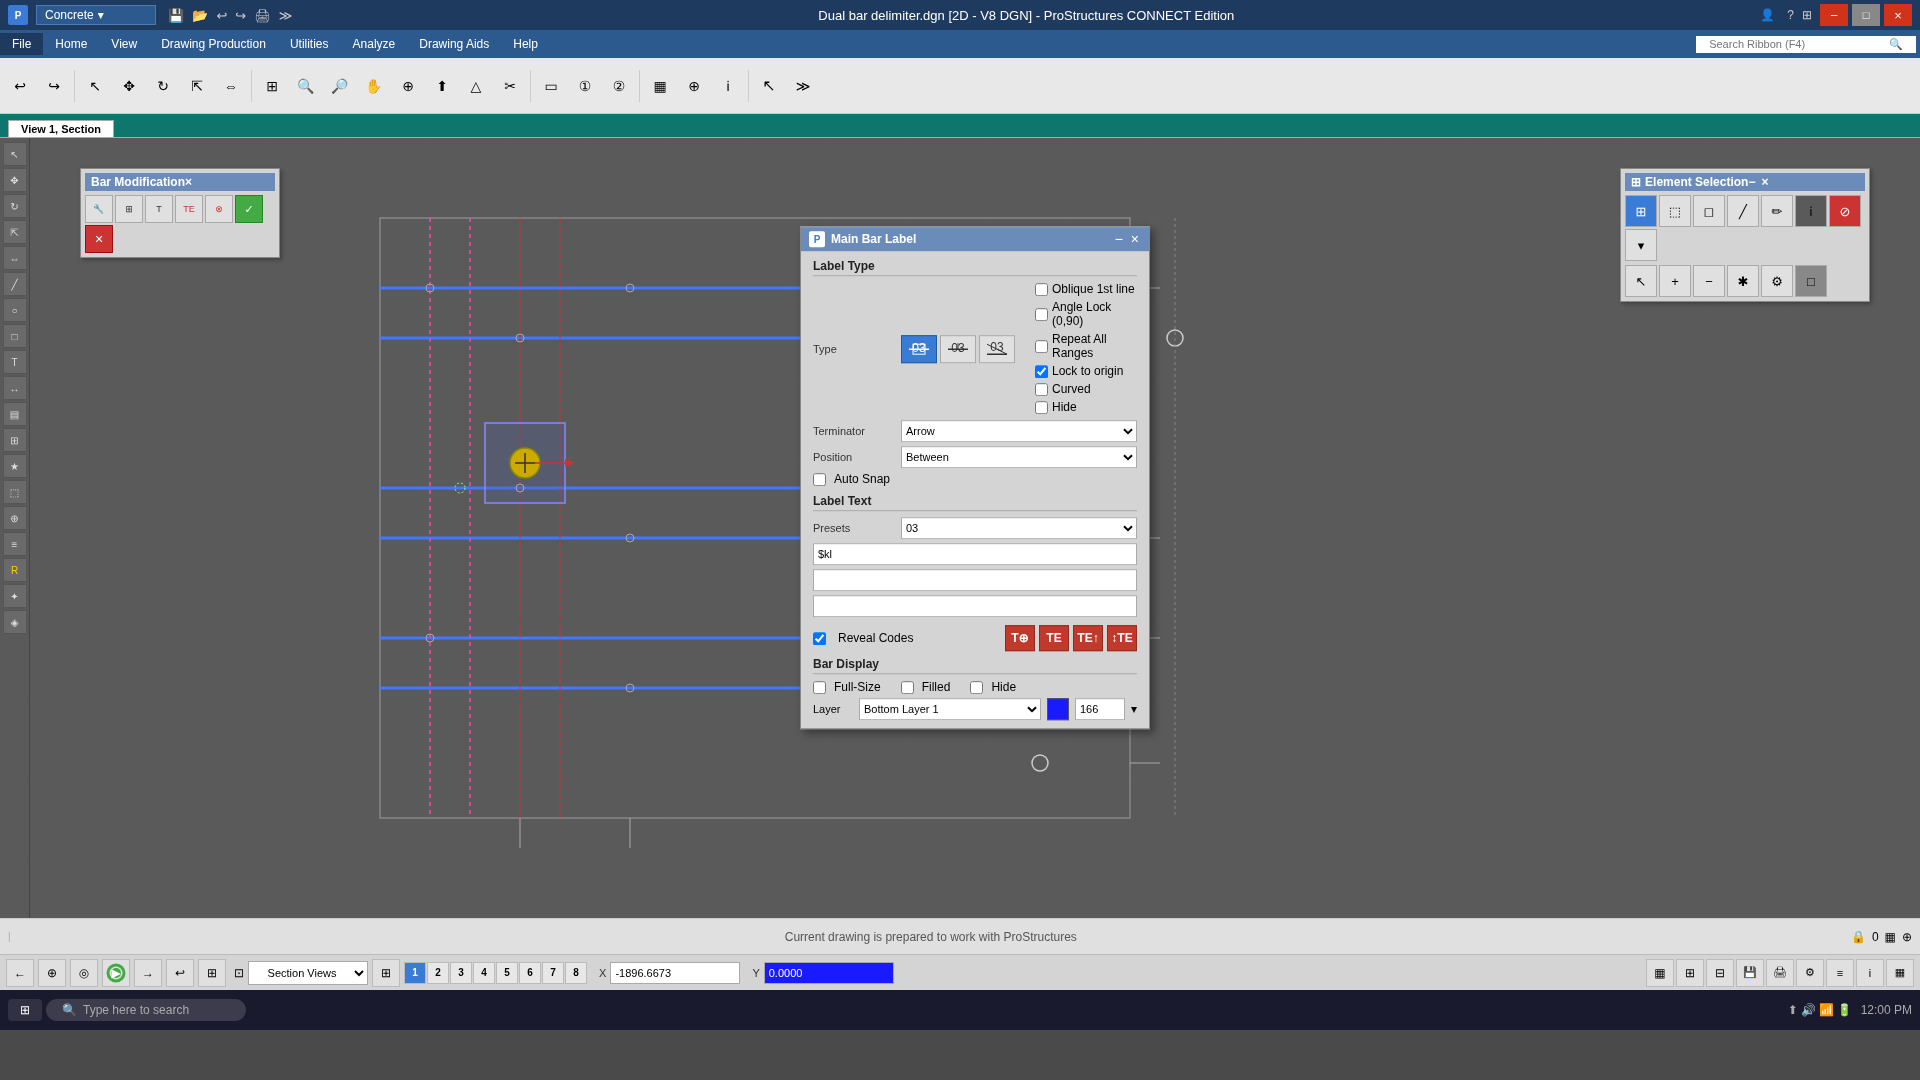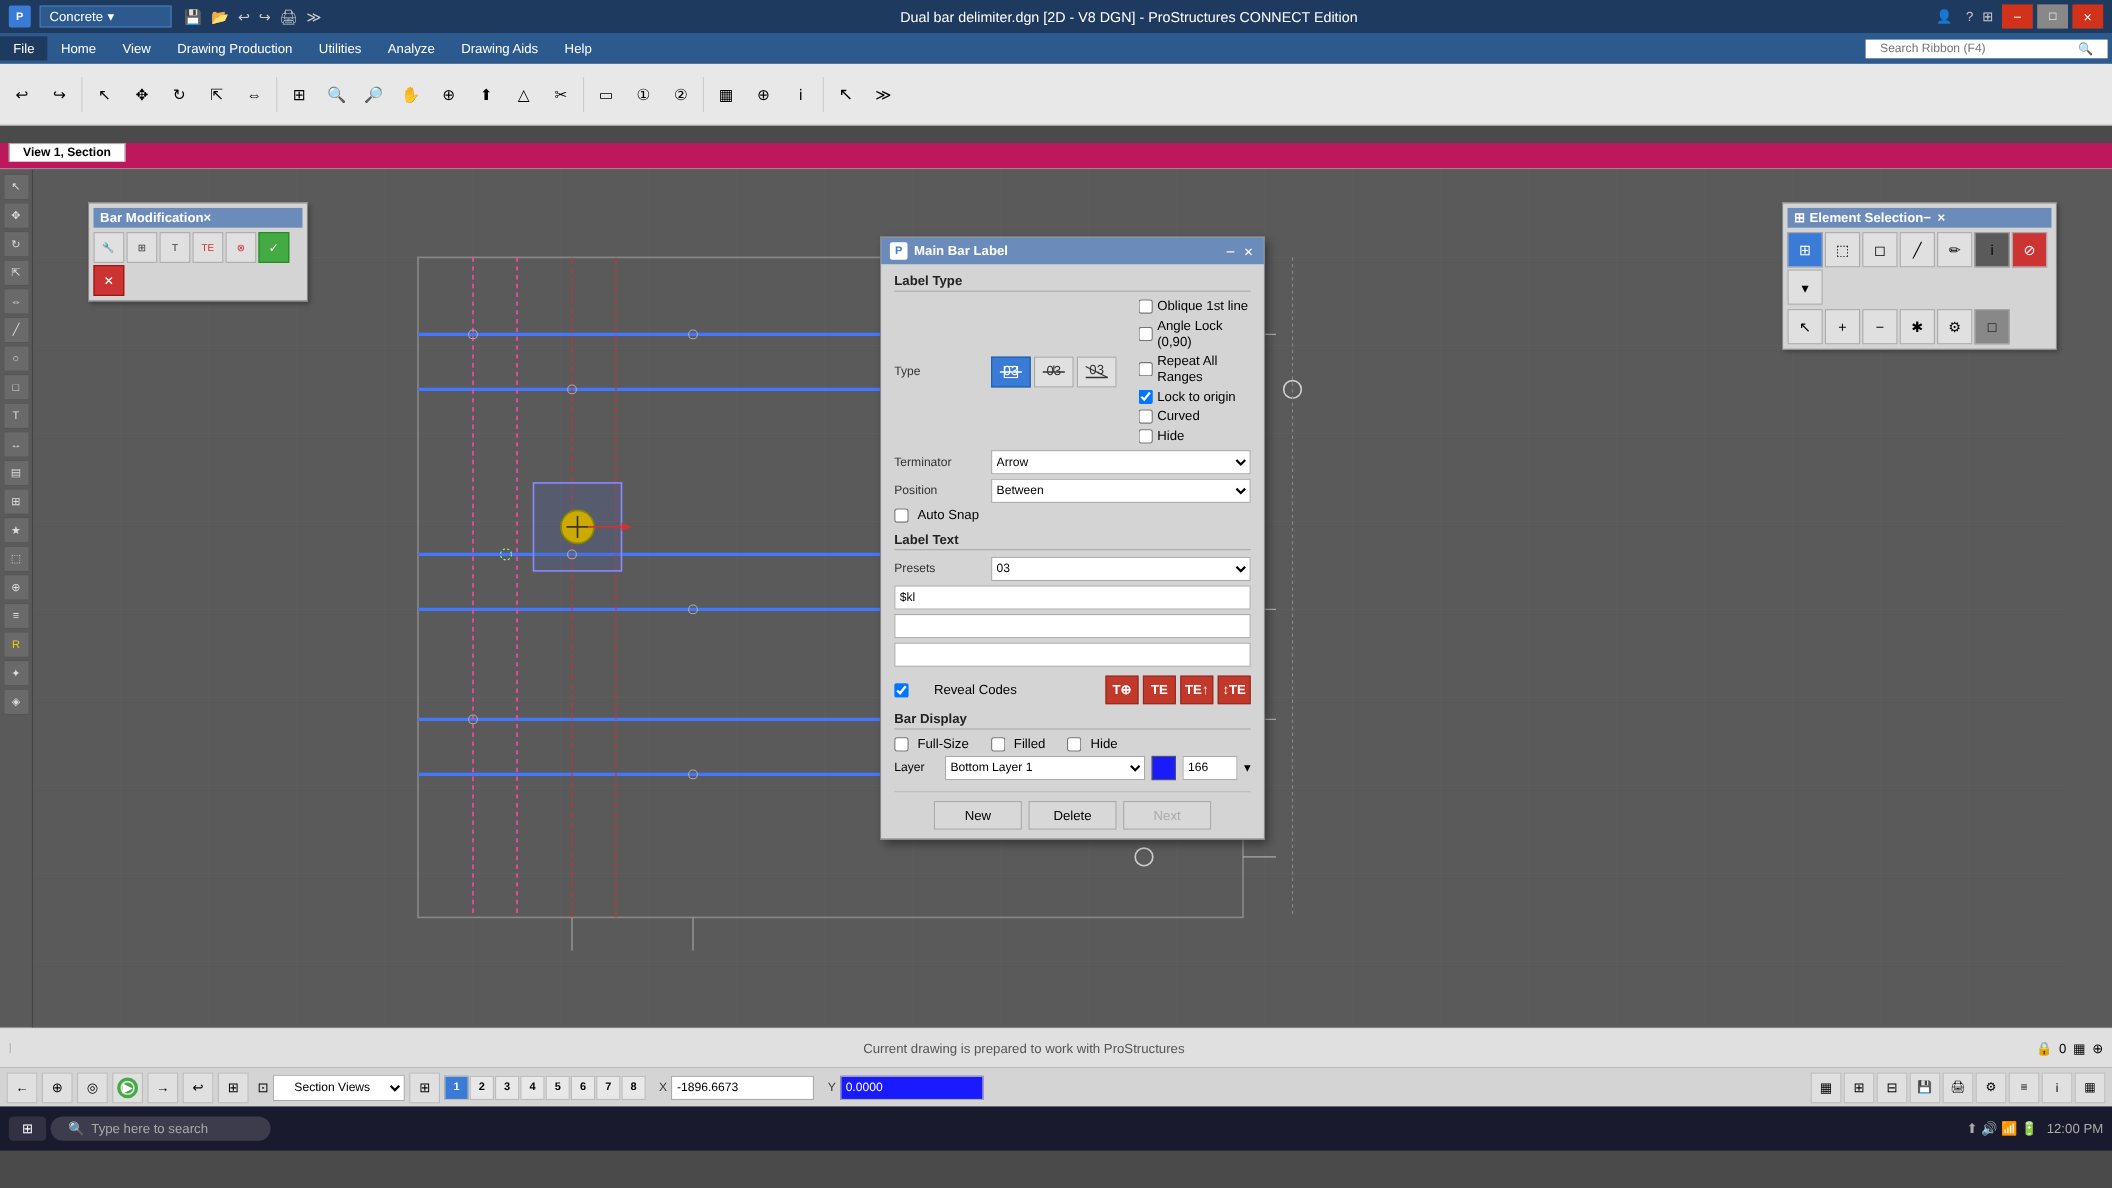--- a/index.html
+++ b/index.html
@@ -42,27 +42,26 @@
       align-items: center;
       padding: 0 4px;
       gap: 2px;
     }
     .toolbar-btn { width: 32px; height: 32px; display: flex; align-items: center; justify-content: center; background: #e8e8e8; border: 1px solid transparent; cursor: pointer; font-size: 14px; }
     .toolbar-sep { width: 1px; height: 32px; background: #ccc; margin: 0 2px; }
 
     
     .view-tab-bar {
       height: 24px;
-      background: #be185d;
-      display: flex;
-      align-items: flex-start;
+      background: #0f766e;
+      display: flex;
+      align-items: flex-end;
       padding: 0 8px;
       gap: 4px;
       border-bottom: 1px solid #aaa;
-      margin-top: 16px;
     }
     .view-tab { padding: 2px 12px; background: #e0e0e0; border: 1px solid #aaa; border-bottom: none; cursor: pointer; font-size: 11px; }
     .view-tab.active { background: white; font-weight: bold; }
 
     
     .main-area { display: flex; height: calc(1080px - 30px - 28px - 56px - 24px - 36px - 36px); position: relative; }
 
     
     .left-sidebar {
       width: 30px;
@@ -155,21 +154,21 @@
     .form-row { display: flex; align-items: center; margin-bottom: 4px; gap: 8px; }
     .form-label { min-width: 80px; font-size: 11px; color: #333; }
     .type-icons { display: flex; gap: 3px; }
     .type-icon-btn { width: 36px; height: 28px; background: #e0e0e0; border: 1px solid #aaa; display: flex; align-items: center; justify-content: center; cursor: pointer; font-size: 10px; }
     .type-icon-btn.active { background: #3a7bd5; border-color: #1e5fa0; }
     .checkbox-row { display: flex; align-items: center; gap: 4px; margin-bottom: 2px; font-size: 11px; }
     .checkboxes-col { display: flex; flex-direction: column; gap: 2px; margin-left: auto; }
     .form-select { height: 22px; font-size: 11px; border: 1px solid #aaa; background: white; flex: 1; }
     .text-input { width: 100%; height: 22px; font-size: 11px; border: 1px solid #aaa; background: white; padding: 0 4px; margin-bottom: 2px; }
     .text-area-row { display: flex; flex-direction: column; gap: 2px; margin-bottom: 6px; }
-    .reveal-codes-row { display: flex; align-items: center; gap: 23px; margin-bottom: 6px; }
+    .reveal-codes-row { display: flex; align-items: center; gap: 12px; margin-bottom: 6px; }
     .code-icons { display: flex; gap: 4px; margin-left: auto; }
     .code-icon-btn { width: 30px; height: 26px; background: #c0392b; border: 1px solid #922b21; display: flex; align-items: center; justify-content: center; cursor: pointer; color: white; font-size: 9px; font-weight: bold; }
     .layer-row { display: flex; align-items: center; gap: 6px; margin-top: 4px; }
     .layer-select { height: 22px; font-size: 11px; border: 1px solid #aaa; background: white; flex: 1; }
     .color-box { width: 22px; height: 22px; background: #1a1aff; border: 1px solid #555; }
     .number-input { width: 50px; height: 22px; font-size: 11px; border: 1px solid #aaa; background: white; padding: 0 4px; }
     .btn-row { display: flex; gap: 6px; justify-content: center; margin-top: 10px; padding-top: 8px; border-top: 1px solid #bbb; }
     .dialog-btn { min-width: 80px; height: 26px; background: #d8d8d8; border: 1px solid #aaa; cursor: pointer; font-size: 12px; font-weight: 500; }
     .dialog-btn.disabled { color: #aaa; cursor: default; }
 
@@ -635,25 +634,20 @@
               <option>Bottom Layer 1</option>
               <option>Bottom Layer 2</option>
               <option>Top Layer 1</option>
               <option>Top Layer 2</option>
             </select>
             <div class="color-box"></div>
             <input type="text" class="number-input" value="166" style="">
             <span style="cursor:pointer;">▾</span>
           </div>
 
-          <div class="btn-row">
-            <button class="dialog-btn">New</button>
-            <button class="dialog-btn">Delete</button>
-            <button class="dialog-btn disabled">Next</button>
-          </div>
         </div>
       </div>
     </div>
 
   </div>
 </div>
 
 <div class="status-bar">
   <span style="color:#aaa;font-size:10px;">|</span>
   <span class="status-center">Current drawing is prepared to work with ProStructures</span>

